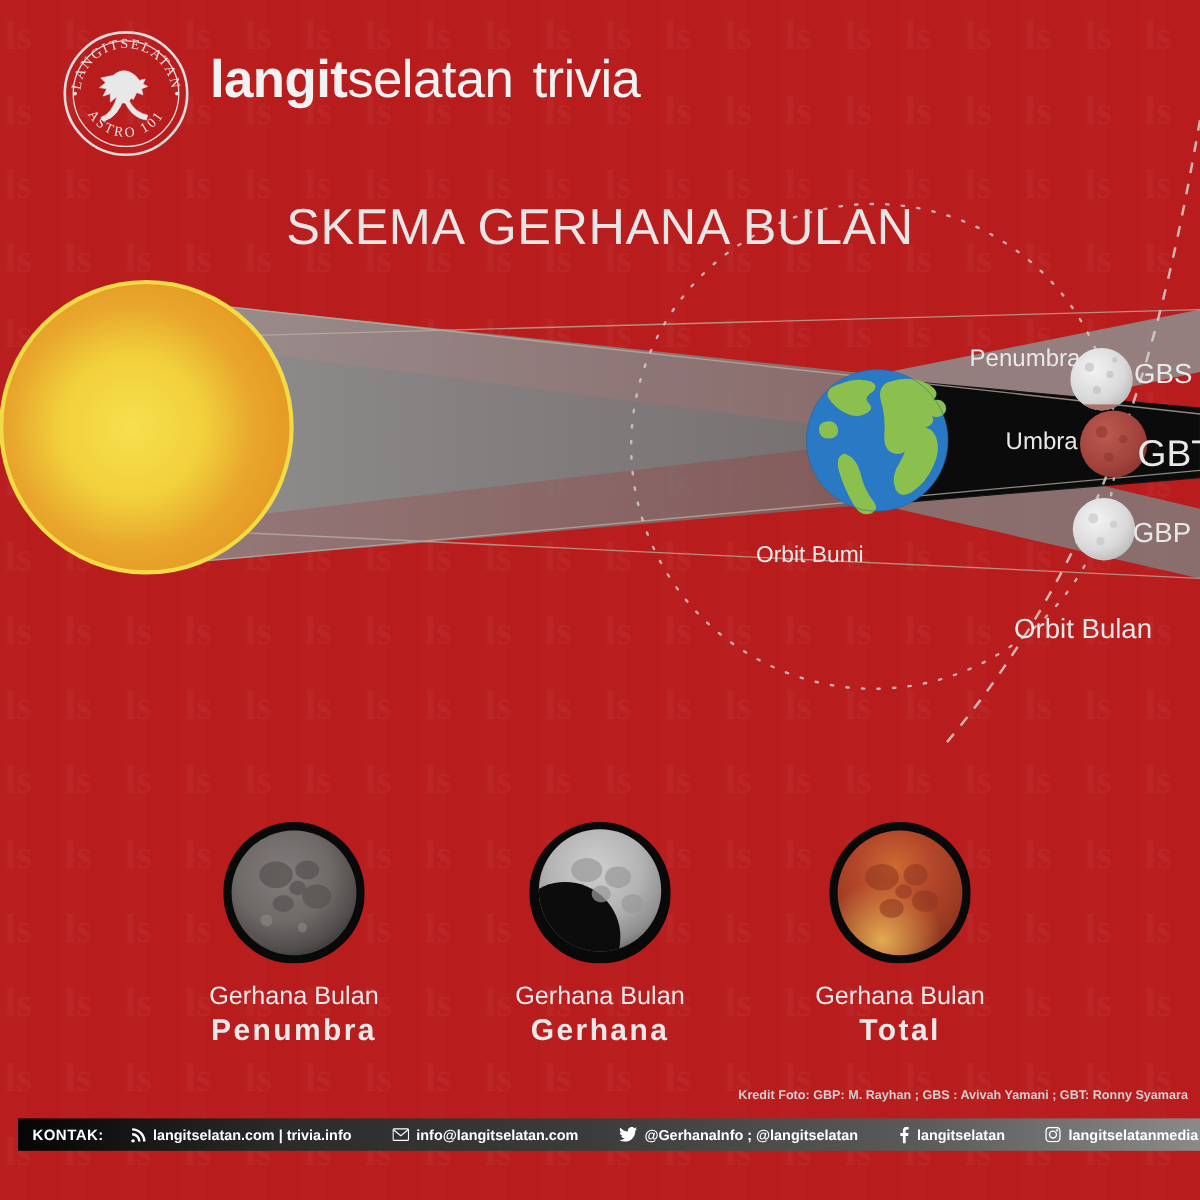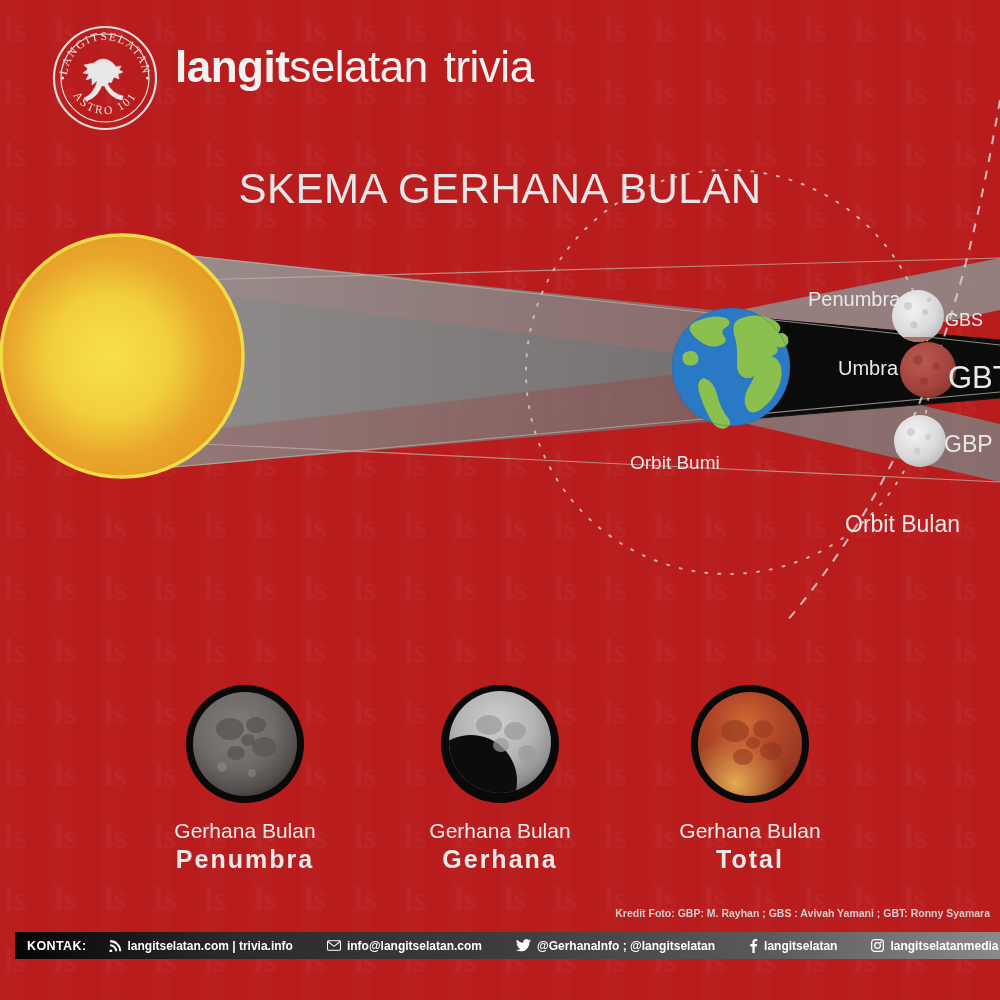--- a/index.html
+++ b/index.html
@@ -64,21 +64,21 @@
   }
 
   
   .diagram{position:absolute;left:0;top:0;width:1000px;height:620px;}
   .diagram svg{display:block;}
 
   
   .dlabel{position:absolute;color:#e8e8e8;white-space:nowrap;}
   .lbl-penumbra{left:808px;top:288px;font-size:20px;}
   .lbl-umbra{left:838px;top:357px;font-size:20px;}
-  .lbl-gbs{left:945px;top:310px;font-size:18px;text-align:center;}
+  .lbl-gbs{left:945px;top:298px;font-size:23px;text-align:center;}
   .lbl-gbt{left:948px;top:360px;font-size:31px;}
   .lbl-gbp{left:944px;top:431px;font-size:23px;}
   .lbl-orbit-bumi{left:630px;top:452px;font-size:19px;}
   .lbl-orbit-bulan{left:845px;top:511px;font-size:23px;}
 
   
   .types{position:absolute;left:0;top:685px;width:1000px;height:190px;}
   .card{position:absolute;width:260px;text-align:center;}
   .card-p{left:115px;}
   .card-s{left:370px;}

